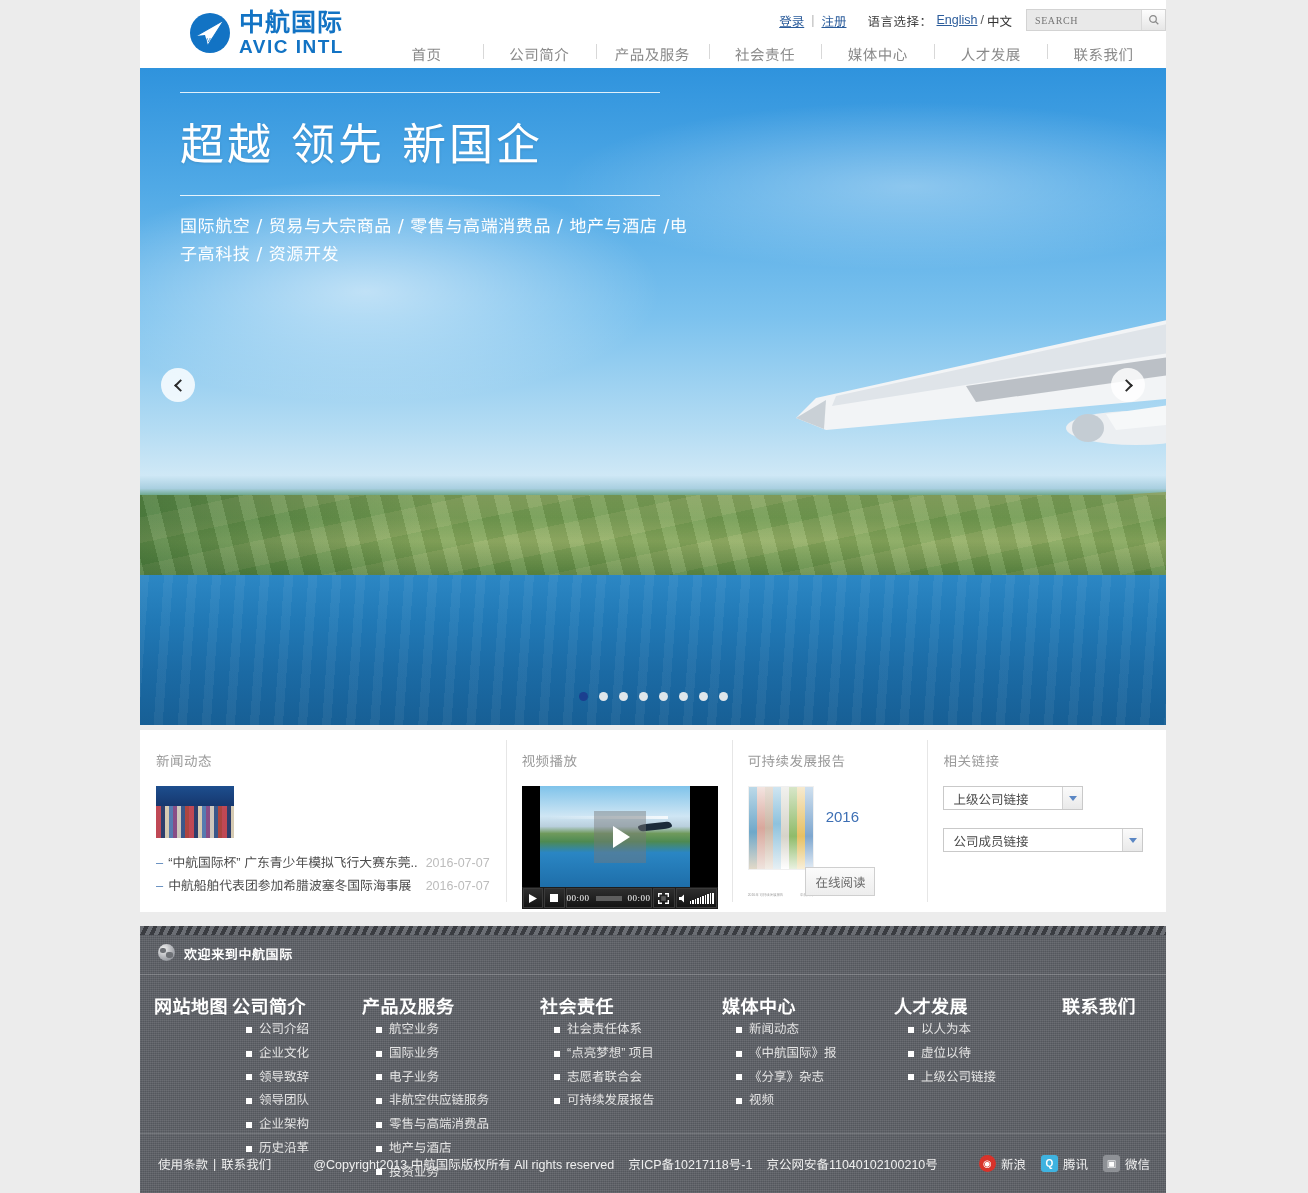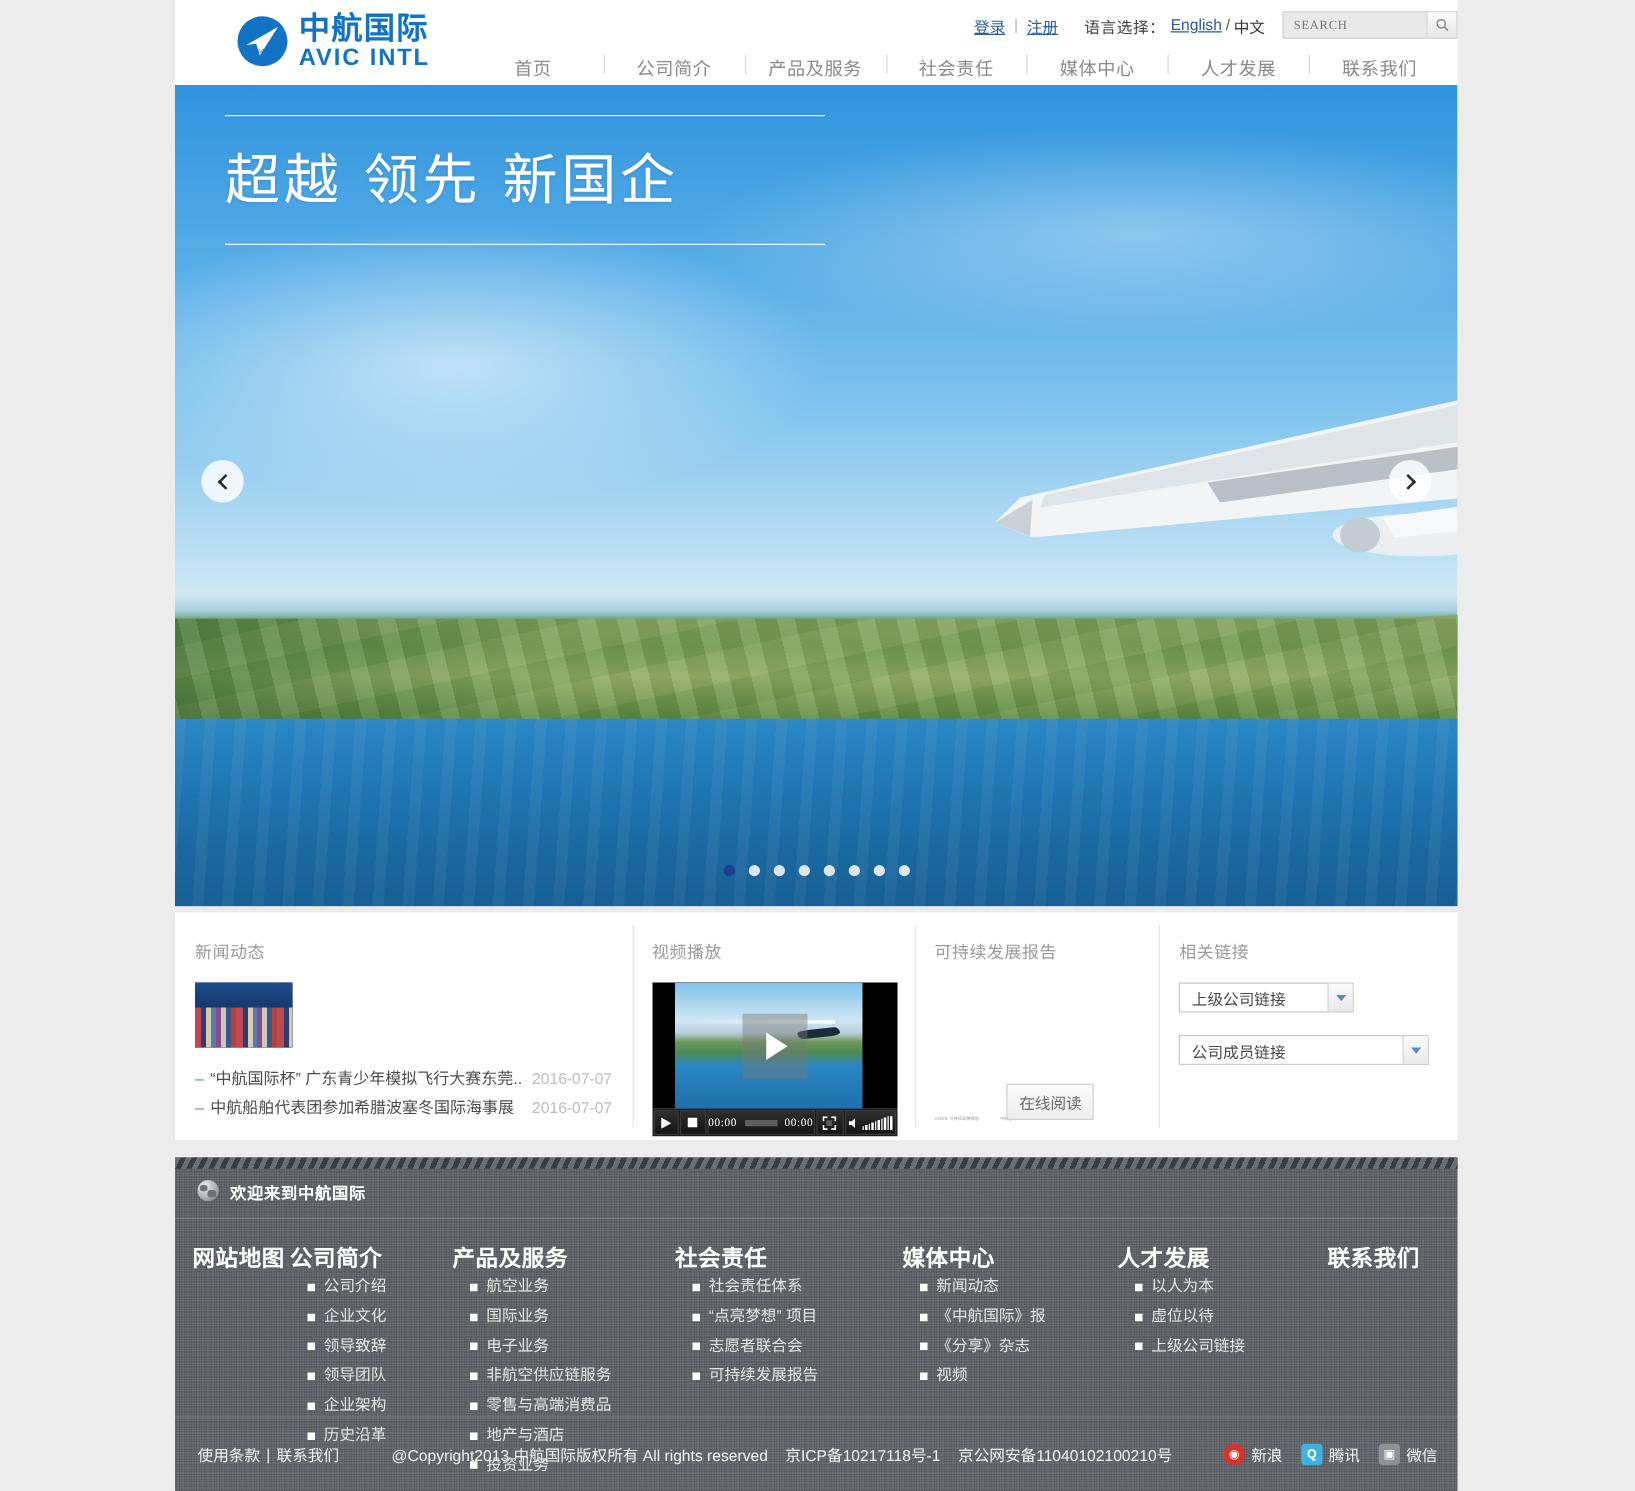--- a/index.html
+++ b/index.html
@@ -424,20 +424,21 @@
       <path d="M470 108 L680 78 L680 96 L480 124 Z" fill="#8e969e" opacity=".55"></path>
       <ellipse cx="640" cy="150" rx="70" ry="17" fill="#eceff2"></ellipse>
       <ellipse cx="592" cy="150" rx="16" ry="14" fill="#c4ccd3"></ellipse>
       <path d="M610 136 L680 126 L680 146 L620 152 Z" fill="#f6f8f9"></path>
     </svg>
 
     <div class="hero-copy">
       <div class="hero-rule-top"></div>
       <div class="hero-title">超越 领先 新国企</div>
       <div class="hero-rule-bot"></div>
+      <div class="hero-sub">国际航空 / 贸易与大宗商品 / 零售与高端消费品 / 地产与酒店 /电子高科技 / 资源开发</div>
     </div>
 
     <div class="arrow left">
         <span></span>
       </div>
     <div class="arrow right">
         <span></span>
       </div>
 
     <div class="dots">
@@ -526,20 +527,35 @@
               <i style="height:11px"></i>
                 <i style="height:11px"></i>
             </span>
           </div>
         </div>
       </div>
     </div>
 
     <div class="panel p-report">
       <div class="panel-title">可持续发展报告</div>
+      <div class="report-row">
+        <div class="report-cover">
+          <div class="strips">
+            <i style="background:linear-gradient(#bcd9e8,#6fa8c9 55%,#e2d9c8)"></i>
+            <i style="background:linear-gradient(#f3e4e0,#d8a79c 50%,#efe3dd)"></i>
+            <i style="background:linear-gradient(#e8dfd6,#cbb6a5 50%,#f2ece5)"></i>
+            <i style="background:linear-gradient(#cfe5f1,#8ec2dd 45%,#e7f0f4)"></i>
+            <i style="background:linear-gradient(#f1f1ee,#d6d3c9 60%,#ffffff)"></i>
+            <i style="background:linear-gradient(#d8e6c8,#8fbb6a 60%,#e9f1e0)"></i>
+            <i style="background:linear-gradient(#f6ead0,#e6c063 60%,#f8efd9)"></i>
+            <i style="background:linear-gradient(#cfe0ef,#7ea7cf 60%,#e3ecf5)"></i>
+          </div>
+        </div>
+        <div class="report-year">2016</div>
+      </div>
       <div class="report-caption">
         <span>2016年
 可持续发展报告</span>
         <span>中航国际</span>
       </div>
       <div class="report-btn">在线阅读</div>
     </div>
 
     <div class="panel p-links">
       <div class="panel-title">相关链接</div>

